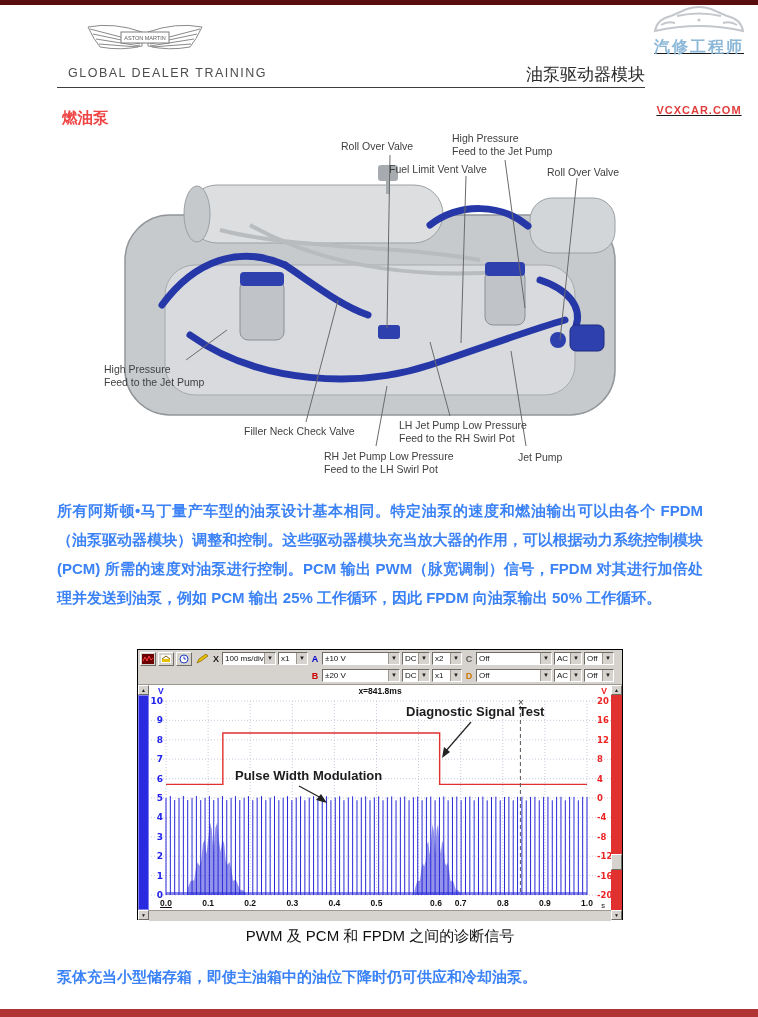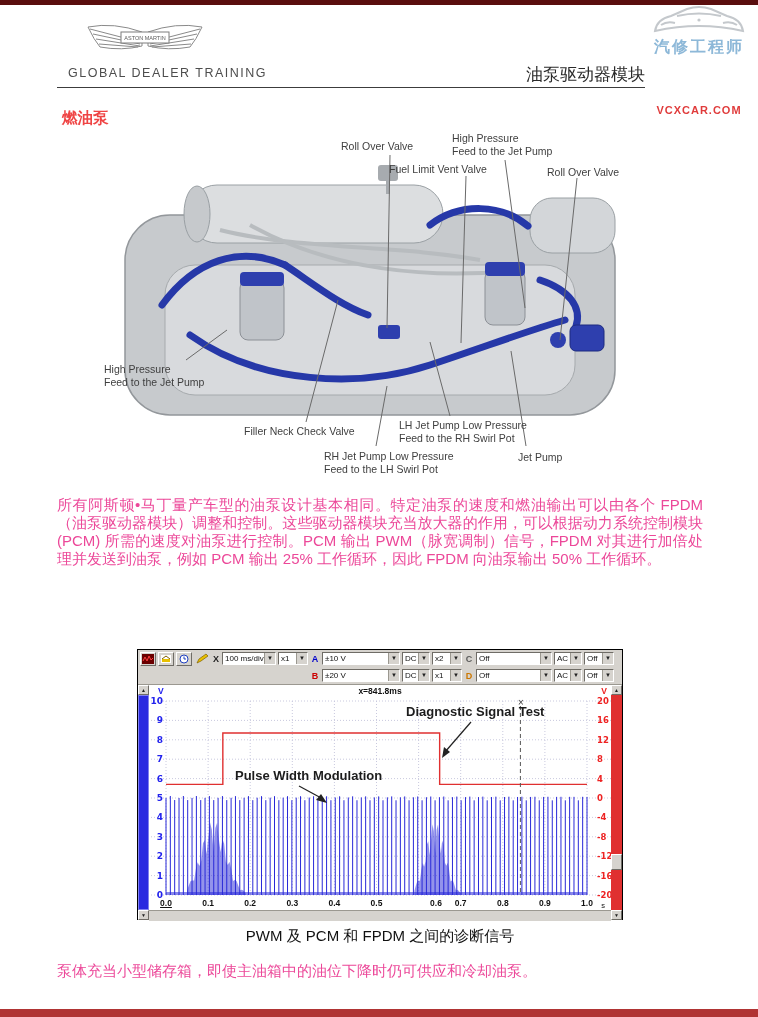--- a/index.html
+++ b/index.html
@@ -5,29 +5,29 @@
   html,body{margin:0;padding:0;}
   body{width:758px;height:1017px;position:relative;background:#fff;
        font-family:"Liberation Sans","DejaVu Sans",sans-serif;color:#1a1a1a;overflow:hidden;}
   .abs{position:absolute;}
   .topbar{left:0;top:0;width:758px;height:5px;background:#5a0e0e;}
   .bottombar{left:0;top:1009px;width:758px;height:8px;background:#b03434;}
   
   .brand-sub{left:68px;top:66px;font-size:12.5px;letter-spacing:1.5px;color:#4d4d4d;}
   .hline{left:57px;top:87px;width:588px;height:0;border-top:1.5px solid #3c3c3c;}
   .doc-title{left:395px;top:63px;width:250px;text-align:right;font-size:17px;color:#2a2a2a;}
-  .site-logo{left:640px;top:4px;width:118px;text-align:center;}
+  .site-logo{left:640px;top:4px;width:118px;text-align:center;text-decoration:underline;}
   .site-name{font-size:16px;font-weight:bold;color:#8db8d8;letter-spacing:2px;line-height:18px;}
   .site-domain{font-size:11px;font-weight:bold;color:#e03c3c;letter-spacing:1px;line-height:12px;margin-top:48px;}
   
   .heading{left:62px;top:108px;font-size:15.5px;font-weight:bold;color:#ef4444;}
   
   .dlabel{font-size:10.5px;line-height:13px;color:#3f3f3f;white-space:nowrap;}
   
-  .para{left:57px;width:646px;font-size:15px;line-height:18px;text-align:justify;color:#ec4899;}
+  .para{left:57px;width:646px;font-size:15px;line-height:29px;text-align:justify;color:#3b82f6;font-weight:bold;}
   .p1{top:496px;}
   .p2{top:962px;}
   .caption{left:100px;top:927px;width:560px;text-align:center;font-size:15px;color:#111;}
   
   .scope{left:137px;top:649px;width:486px;height:271px;border:1px solid #000;background:#d6d3ce;box-sizing:border-box;}
   .tb{height:34px;border-bottom:1px solid #9b9890;}
   .tb-row{display:flex;align-items:center;gap:2px;height:17px;padding-left:2px;}
   .tb-row.r2{padding-left:172px;}
   .tbtn{width:16px;height:14px;background:#d6d3ce;border:1px solid;border-color:#fff #6f6c66 #6f6c66 #fff;
         display:inline-flex;align-items:center;justify-content:center;box-sizing:border-box;}

